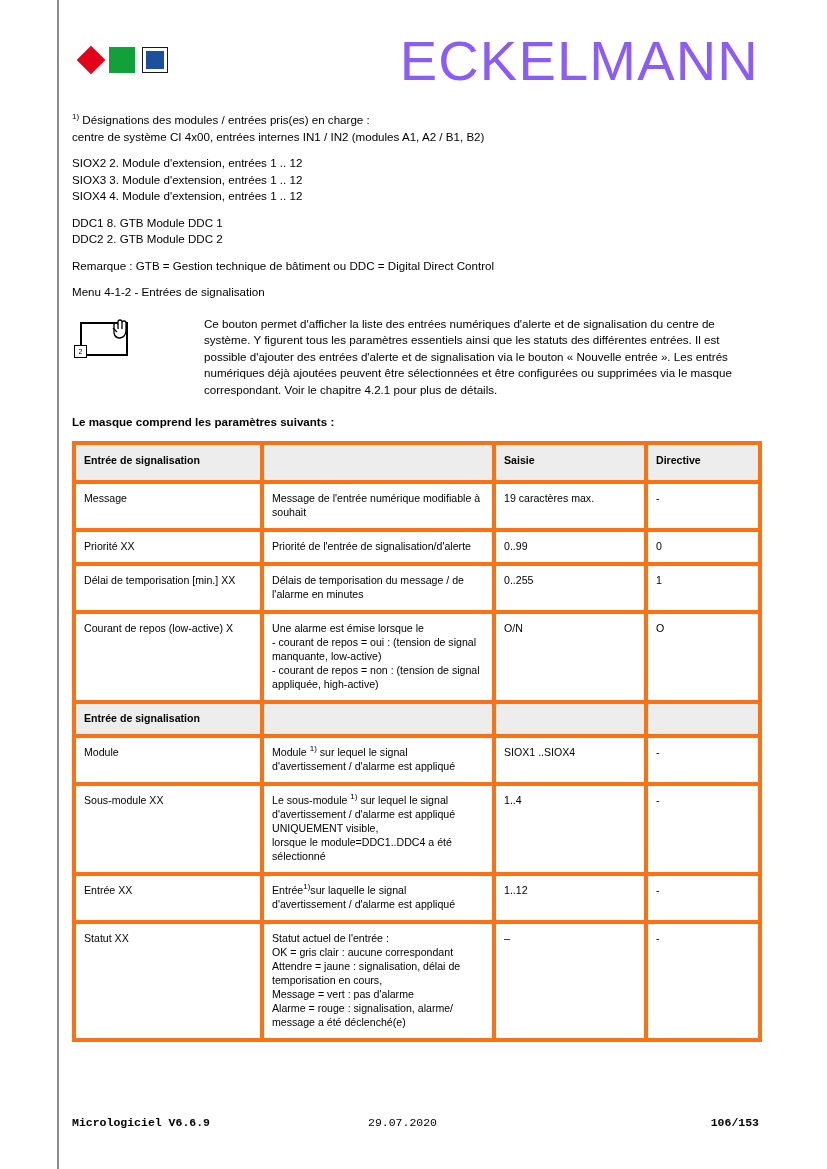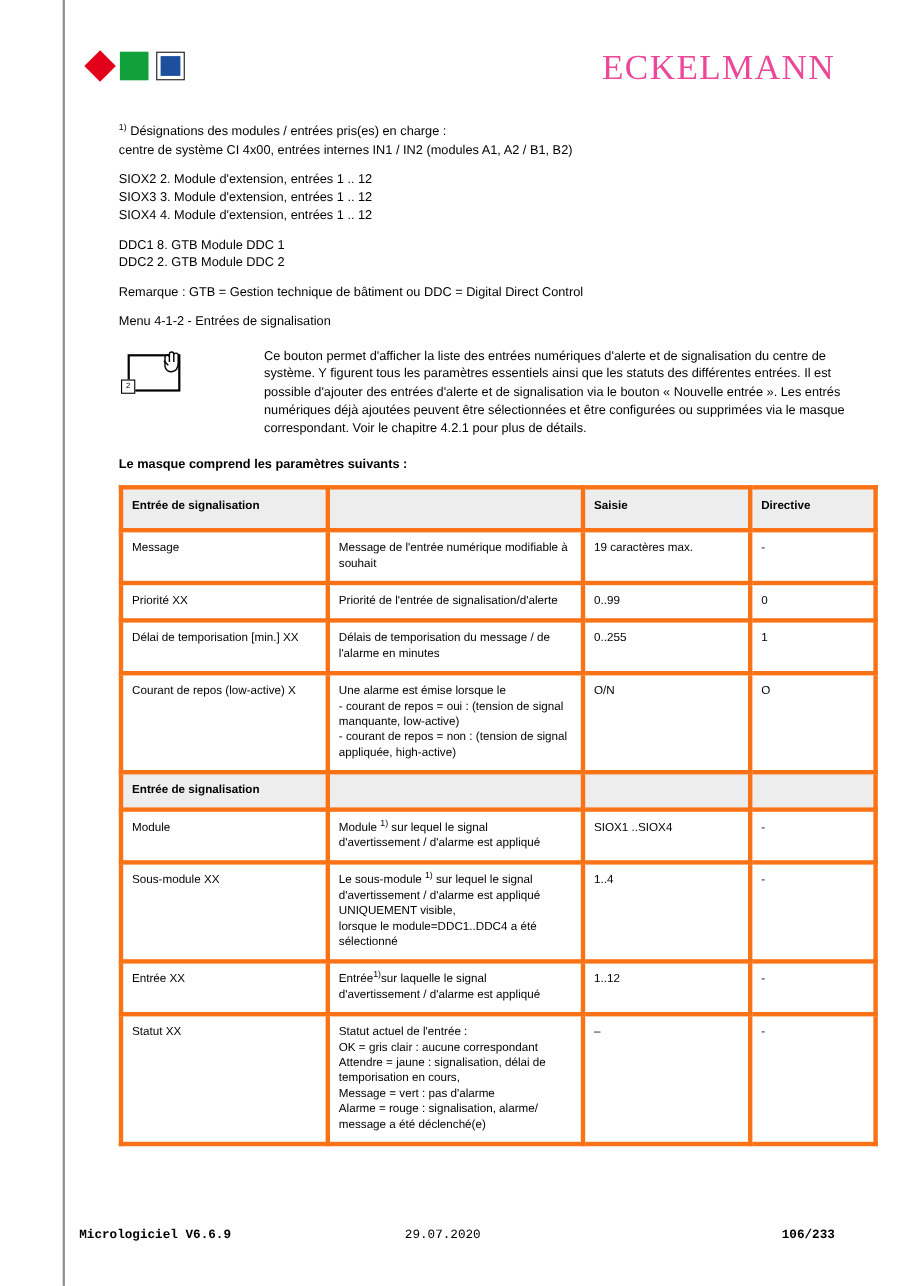--- a/index.html
+++ b/index.html
@@ -72,36 +72,35 @@
     left: 3px;
     top: 3px;
     right: 3px;
     bottom: 3px;
     background: #1c4f9c;
   }
   .brand {
     position: absolute;
     right: 0;
     top: 0;
-    font-size: 32px;
+    font-size: 56px;
     letter-spacing: 1.2px;
-    color: #ec4899;
-    font-family: Liberation Serif, serif;
+    color: #8b5cf6;
+    font-family: Liberation Sans, sans-serif;
     font-weight: 400;
     line-height: 62px;
   }
   
   .content {
     position: absolute;
     left: 72px;
     top: 112px;
     width: 686px;
     font-size: 11.6px;
     line-height: 16.5px;
-    margin-left: 36px;
   }
   .para {
     margin: 0 0 0 0;
   }
   .spacer-sm { height: 10px; }
   .spacer-md { height: 15px; }
   .spacer-lg { height: 16px; }
   sup {
     font-size: 8px;
     vertical-align: super;
@@ -369,16 +368,16 @@
             <td>-</td>
           </tr>
         </tbody>
     </table>
 
   </div>
 
   <div class="footer">
     <div class="f-left">Micrologiciel V6.6.9</div>
     <div class="f-center">29.07.2020</div>
-    <div class="f-right">106/233</div>
+    <div class="f-right">106/153</div>
   </div>
 
 </div>
 
 </body></html>

